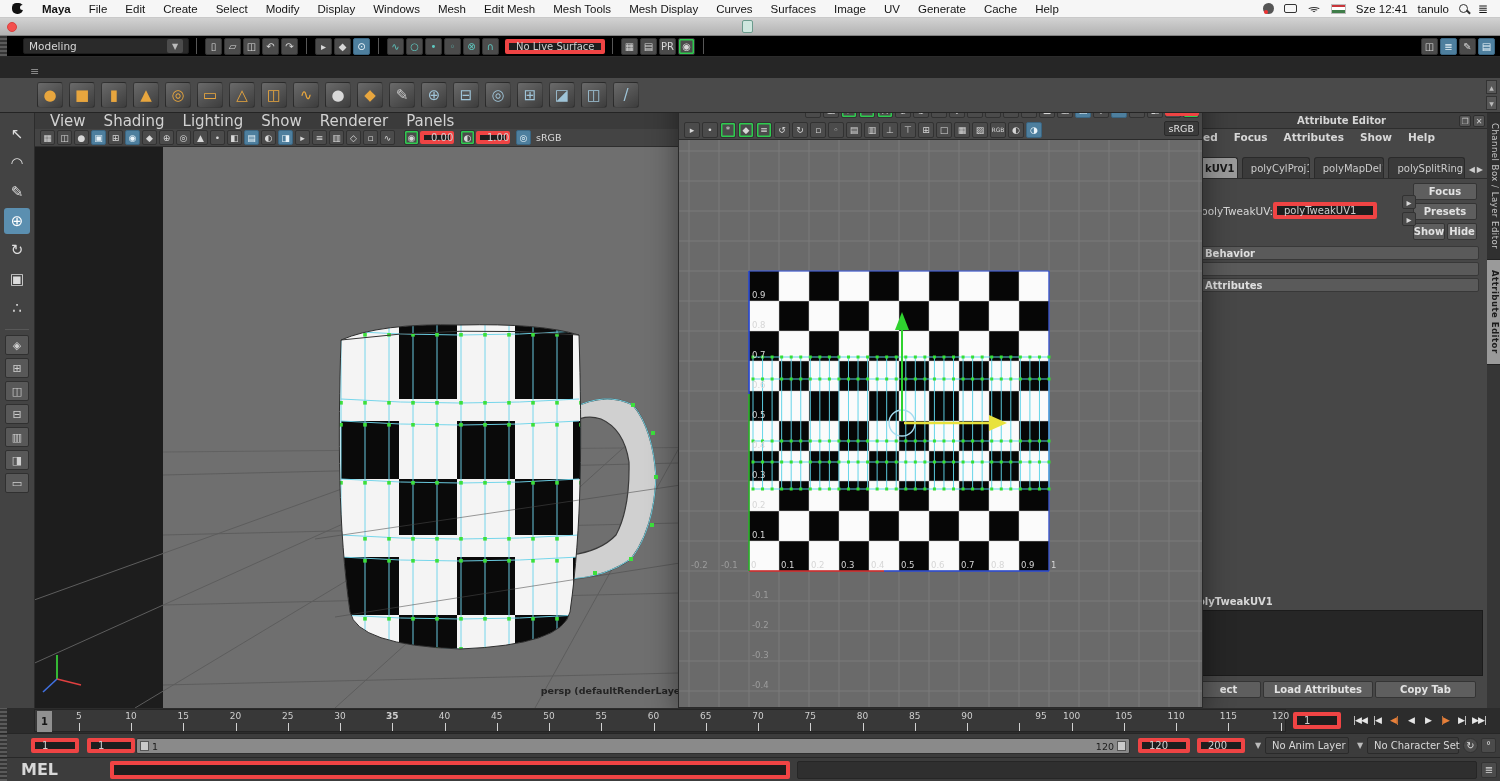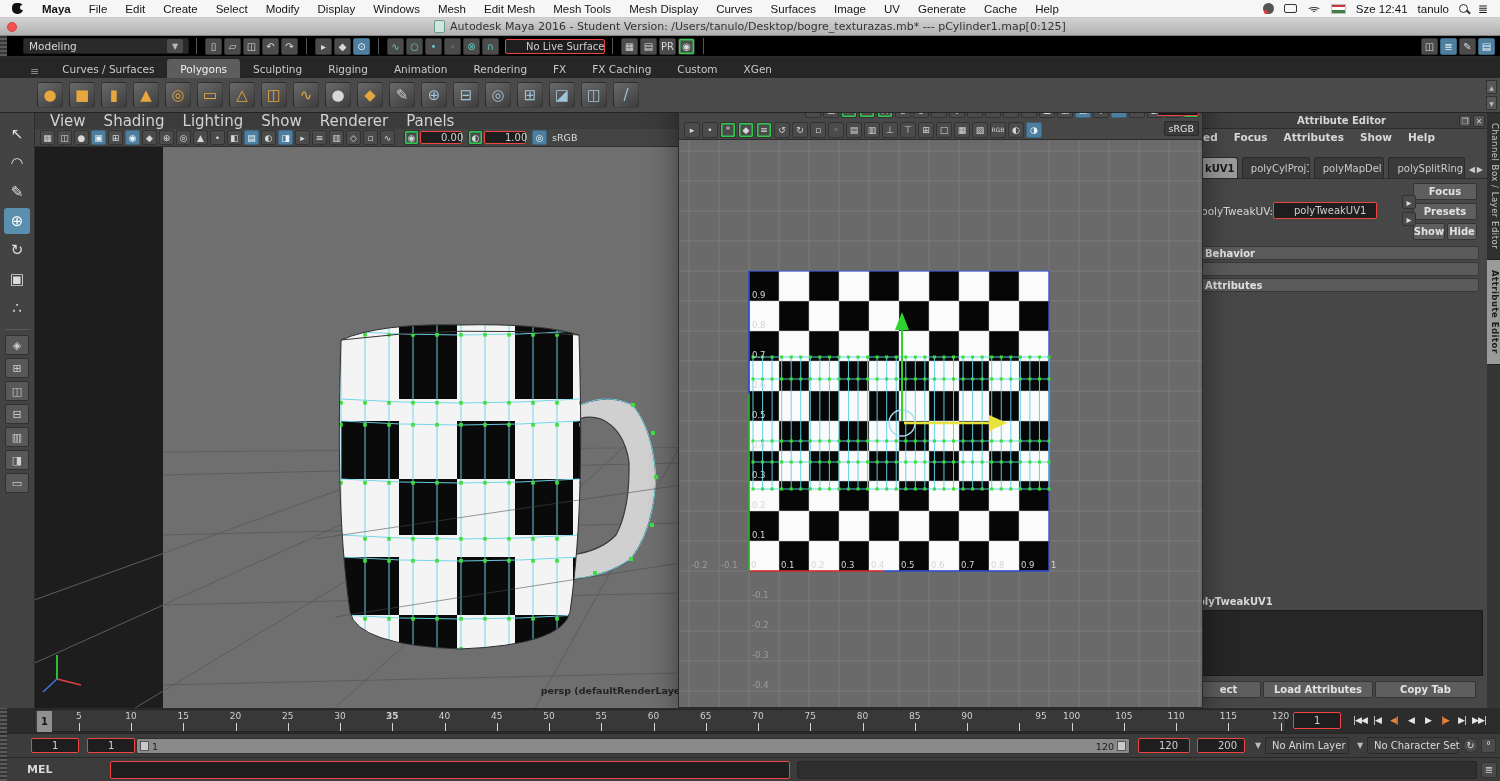--- a/index.html
+++ b/index.html
@@ -28,21 +28,21 @@
 
 .toolrow{position:absolute;top:36px;left:0;right:0;height:21px;background:#000000;border-bottom:1px solid #2b2b2b;display:flex;align-items:center;z-index:20}
 .grip{width:7px;align-self:stretch;background:repeating-linear-gradient(0deg,#5a5a5a 0 2px,#353535 2px 4px);margin-right:4px}
 .msel{height:16px;width:166px;background:#2a2a2a;border:1px solid #1d1d1d;border-radius:2px;color:#d6d6d6;font-size:10.5px;display:flex;align-items:center;padding:0 5px;margin-left:12px}
 .msel .car{margin-left:auto;width:16px;height:14px;background:#4b4b4b;border-radius:2px;color:#bbb;font-size:8px;display:flex;align-items:center;justify-content:center}
 .tdiv{width:1px;height:16px;background:#2a2a2a;border-right:1px solid #575757;margin:0 7px}
 .ic{width:17px;height:17px;margin:0 1px;background:#4b4b4b;border:1px solid #323232;border-radius:2px;color:#d8d8d8;font-size:10px;display:flex;align-items:center;justify-content:center;overflow:hidden}
 .ic.teal{color:#5fc8c0}
 .ic.hl{background:#4e7f9e;border-color:#3a6581;color:#eaf4fa}
 .ic.gframe{box-shadow:0 0 0 1.5px #2ecb4f inset}
-.dfield{background:#1e1e1e;color:#cfcfcf;font-size:10px;display:flex;align-items:center;padding:0 20px;border:1px solid #ef4444;border-radius:2px;height:15px;white-space:nowrap}
+.dfield{background:#1e1e1e;color:#cfcfcf;font-size:10px;display:flex;align-items:center;padding:0 7px;border:4px solid #ef4444;border-radius:2px;height:15px;white-space:nowrap}
 
 .shelftabs{position:absolute;top:57px;left:0;right:0;height:21px;background:#262626;display:flex;align-items:flex-end;padding-left:30px;z-index:20}
 .stab{height:19px;padding:0 13px;display:flex;align-items:center;color:#c9c9c9;font-size:10.5px;white-space:nowrap}
 .stab.active{background:#5d5d5d;color:#f0f0f0;border-radius:3px 3px 0 0}
 .shelfrow{position:absolute;top:78px;left:0;right:0;height:35px;background:#4a4a4a;border-bottom:1px solid #242424;display:flex;align-items:center;padding-left:34px;z-index:19}
 .sic{width:26px;height:26px;margin:0 3px;border-radius:3px;display:flex;align-items:center;justify-content:center;font-size:15px;border:1px solid rgba(0,0,0,.35)}
 .shelf-scroll{position:absolute;top:80px;right:3px;width:11px;height:30px;display:flex;flex-direction:column;gap:2px;z-index:21}
 .shelf-scroll div{flex:1;background:#585858;border:1px solid #333;color:#bbb;font-size:6px;display:flex;align-items:center;justify-content:center}
 
 .toolbox{position:absolute;left:0;top:113px;width:35px;height:595px;background:#434343;border-right:1px solid #2c2c2c;display:flex;flex-direction:column;align-items:center;padding-top:8px;z-index:10}
@@ -95,21 +95,21 @@
 .pb{min-width:16px;height:19px;display:flex;align-items:center;justify-content:center;color:#e6e6e6;font-size:9px;letter-spacing:-1px;white-space:nowrap}
 .pb.accent{color:#e8803a}
 
 .rangerow{position:absolute;left:0;top:733px;right:0;height:24px;background:#3c3c3c;border-top:1px solid #262626;display:flex;align-items:center;z-index:12}
 .rbar{position:absolute;left:136px;top:4px;width:994px;height:16px;background:#8a8a8a;border:1px solid #2f2f2f;border-radius:2px;color:#1d1d1d;font-size:9.5px;display:flex;align-items:center;justify-content:space-between;padding:0 3px}
 .rhandle{width:9px;height:10px;background:#c9c9c9;border:1px solid #555}
 .caret{color:#bbb;font-size:8px;margin:0 4px}
 .ddfield{height:17px;background:#3c3c3c;border:1px solid #2a2a2a;border-radius:2px;color:#d8d8d8;font-size:10px;display:flex;align-items:center;padding:0 6px;white-space:nowrap}
 
 .cmdrow{position:absolute;left:0;top:757px;right:0;height:24px;background:#3c3c3c;border-top:1px solid #282828;display:flex;align-items:center;z-index:12}
-.mel{color:#d8d8d8;font-size:11px;font-weight:bold;margin:0 12px 0 16px}
+.mel{color:#d8d8d8;font-size:16px;font-weight:bold;margin:0 12px 0 10px}
 text{font-family:"DejaVu Sans",sans-serif}
 </style>
 </head>
 <body>
 
 <div id="root">
 
   <div class="macbar">
     <div class="apple"></div>
     <div id="mac-menus" style="display:flex">
@@ -149,21 +149,20 @@
       <span>Sze 12:41</span>
       <span>tanulo</span>
       <div class="mag"></div>
       <span style="font-size:12px">≣</span>
     </div>
   </div>
 
   <div class="titlebar">
     <div class="tl-red"></div>
     <div class="doc-ico"></div>
-    <span>Autodesk Maya 2016 - Student Version: /Users/tanulo/Desktop/bogre_texturazas.mb*  ---  pCylinder1.map[0:125]</span>
   </div>
 
   <div class="toolrow">
     <div class="grip"></div>
     <div class="msel">
       <span>Modeling</span>
       <span class="car">▼</span>
     </div>
     <div class="tdiv"></div>
       <div id="tb-file" style="display:flex">
@@ -202,32 +201,20 @@
     <div id="tb-sidebar" style="display:flex;margin-left:auto;margin-right:4px">
         <div class="ic">◫</div>
         <div class="ic hl">≣</div>
         <div class="ic">✎</div>
         <div class="ic hl">▤</div>
       </div>
   </div>
 
   <div class="shelftabs">
       <span style="color:#888;font-size:11px;margin-right:10px">≡</span>
-      <div id="shelf-tabs" style="display:flex">
-        <div class="stab">Curves / Surfaces</div>
-        <div class="stab active">Polygons</div>
-        <div class="stab">Sculpting</div>
-        <div class="stab">Rigging</div>
-        <div class="stab">Animation</div>
-        <div class="stab">Rendering</div>
-        <div class="stab">FX</div>
-        <div class="stab">FX Caching</div>
-        <div class="stab">Custom</div>
-        <div class="stab">XGen</div>
-      </div>
     </div>
   <div class="shelfrow">
       <div id="shelf-icons" style="display:flex">
         <div class="sic" style="background: linear-gradient(145deg, rgb(106, 106, 106), rgb(61, 61, 61)); color: rgb(232, 166, 62);">●</div>
         <div class="sic" style="background: linear-gradient(145deg, rgb(106, 106, 106), rgb(61, 61, 61)); color: rgb(232, 166, 62);">■</div>
         <div class="sic" style="background: linear-gradient(145deg, rgb(106, 106, 106), rgb(61, 61, 61)); color: rgb(232, 166, 62);">▮</div>
         <div class="sic" style="background: linear-gradient(145deg, rgb(106, 106, 106), rgb(61, 61, 61)); color: rgb(232, 166, 62);">▲</div>
         <div class="sic" style="background: linear-gradient(145deg, rgb(106, 106, 106), rgb(61, 61, 61)); color: rgb(232, 166, 62);">◎</div>
         <div class="sic" style="background: linear-gradient(145deg, rgb(106, 106, 106), rgb(61, 61, 61)); color: rgb(232, 166, 62);">▭</div>
         <div class="sic" style="background: linear-gradient(145deg, rgb(106, 106, 106), rgb(61, 61, 61)); color: rgb(232, 166, 62);">△</div>

